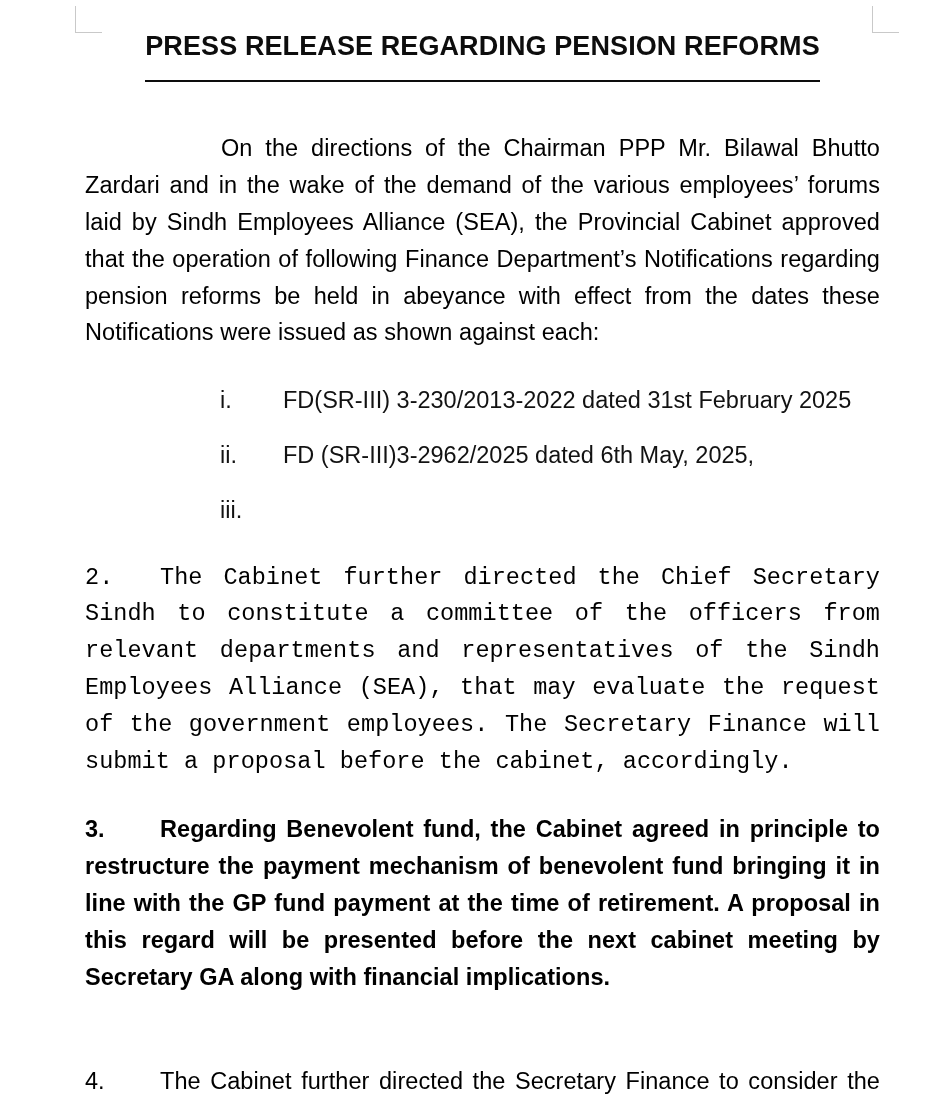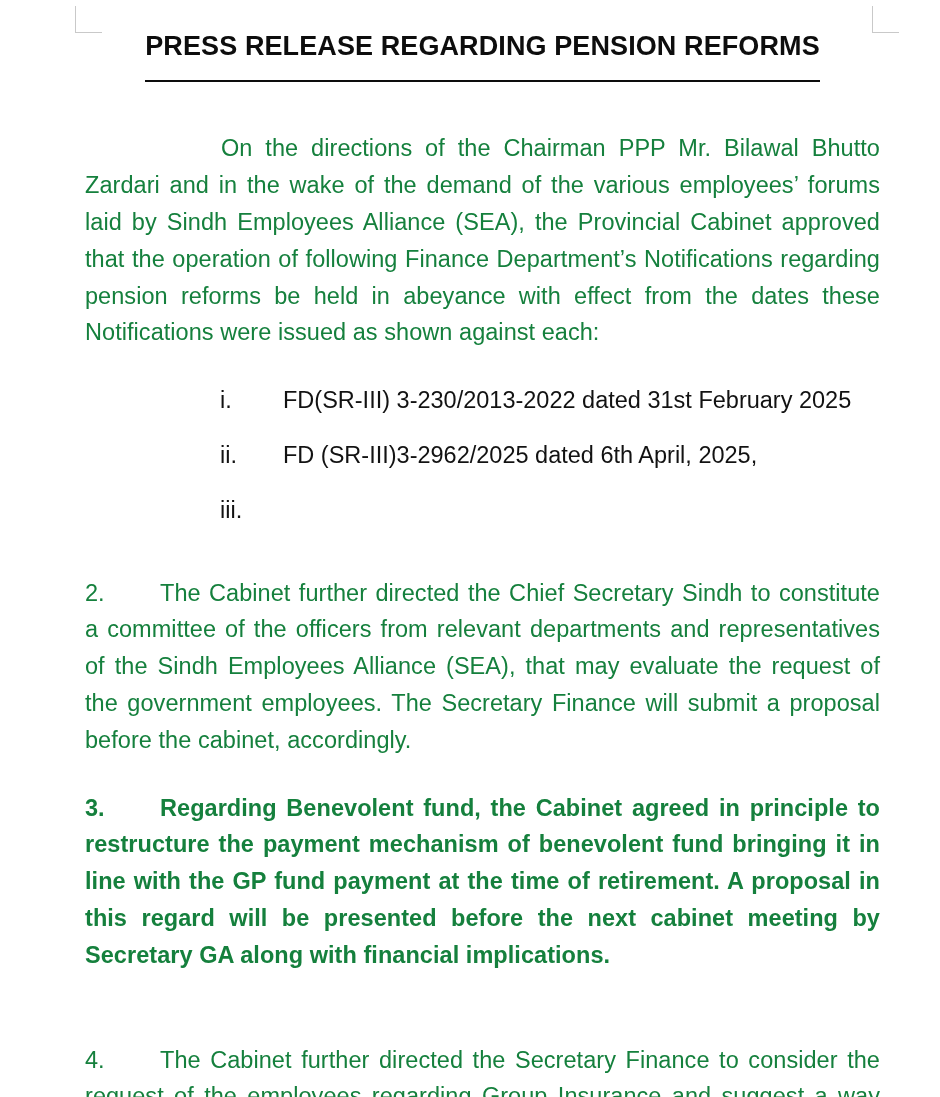--- a/index.html
+++ b/index.html
@@ -66,41 +66,41 @@
     border-bottom: 2.5px solid #0d0d0d;
     padding-bottom: 18px;
   }
 
   .body-para {
     margin: 0;
     font-size: 23.5px;
     line-height: 36.8px;
     text-align: justify;
     text-justify: inter-word;
-    color: #15803d;
+    color: #000000;
     letter-spacing: 0.05px;
   }
 
   
   .para-intro {
     text-indent: 136px;
     margin-top: 48px;
   }
 
   
   .para-numbered {
     position: relative;
     padding-left: 0;
   }
   .para-numbered .num {
     display: inline-block;
     width: 75px;
   }
 
-  .gap-before-p2 { margin-top: 46px; }
+  .gap-before-p2 { margin-top: 31px; font-family: Liberation Mono, monospace; }
   .gap-before-p3 { margin-top: 31px; font-weight: bold; }
   .gap-before-p4 { margin-top: 68px; }
 
   
   .roman-list {
     list-style: none;
     margin: 31px 0 0 0;
     padding: 0;
   }
   .roman-list li {
@@ -135,21 +135,21 @@
 
     <p class="body-para para-intro">On the directions of the Chairman PPP Mr. Bilawal Bhutto Zardari and in the wake of the demand of the various employees’ forums laid by Sindh Employees Alliance (SEA), the Provincial Cabinet approved that the operation of following Finance Department’s Notifications regarding pension reforms be held in abeyance with effect from the dates these Notifications were issued as shown against each:</p>
 
     <ol class="roman-list">
       <li>
         <span class="marker">i.</span>
         <span class="item-text">FD(SR-III) 3-230/2013-2022 dated 31st February 2025</span>
       </li>
       <li>
         <span class="marker">ii.</span>
-        <span class="item-text">FD (SR-III)3-2962/2025 dated 6th April, 2025,</span>
+        <span class="item-text">FD (SR-III)3-2962/2025 dated 6th May, 2025,</span>
       </li>
       <li>
         <span class="marker">iii.</span>
       </li>
     </ol>
 
     <p class="body-para para-numbered gap-before-p2"><span class="num">2.</span><span>The Cabinet further directed the Chief Secretary Sindh to constitute a committee of the officers from relevant departments and representatives of the Sindh Employees Alliance (SEA), that may evaluate the request of the government employees. The Secretary Finance will submit a proposal before the cabinet, accordingly.</span></p>
 
     <p class="body-para para-numbered gap-before-p3"><span class="num">3.</span><span>Regarding Benevolent fund, the Cabinet agreed in principle to restructure the payment mechanism of benevolent fund bringing it in line with the GP fund payment at the time of retirement. A proposal in this regard will be presented before the next cabinet meeting by Secretary GA along with financial implications.</span></p>
 

